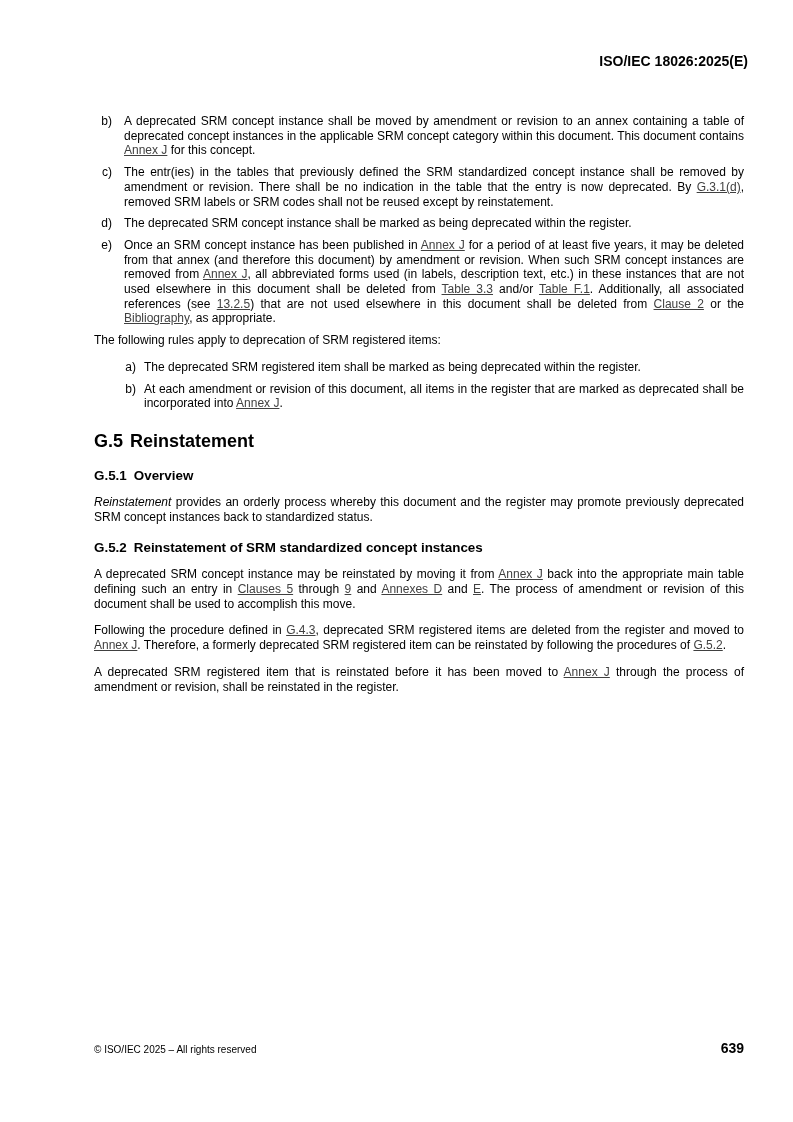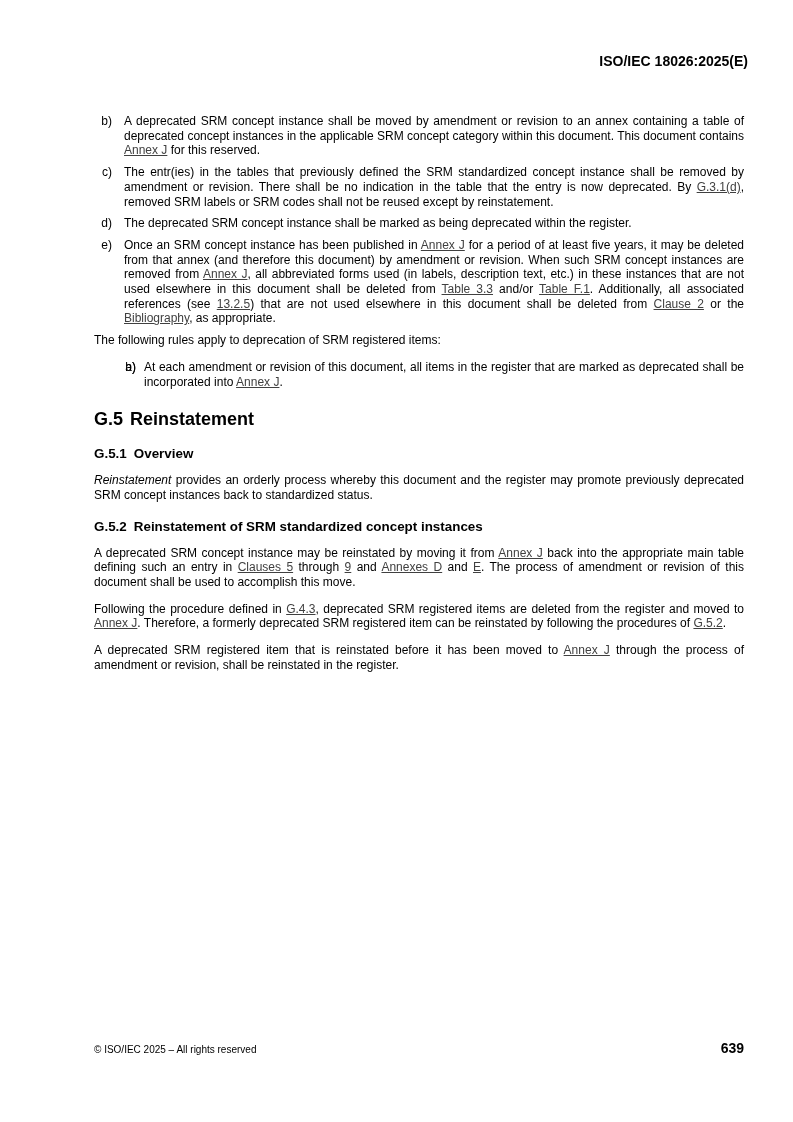--- a/index.html
+++ b/index.html
@@ -31,40 +31,41 @@
   </style>
 </head>
 <body>
 
 <div class="header">ISO/IEC 18026:2025(E)</div>
 
 <div class="content">
   <div class="list l1">
     <div class="li">
       <span class="mk">b)</span>
-      <span>A deprecated SRM concept instance shall be moved by amendment or revision to an annex containing a table of deprecated concept instances in the applicable SRM concept category within this document. This document contains </span><a class="lnk">Annex J</a><span> for this reserved.</span>
+      <span>A deprecated SRM concept instance shall be moved by amendment or revision to an annex containing a table of deprecated concept instances in the applicable SRM concept category within this document. This document contains </span><a class="lnk">Annex J</a><span> for this concept.</span>
     </div>
     <div class="li">
       <span class="mk">c)</span>
       <span>The entr(ies) in the tables that previously defined the SRM standardized concept instance shall be removed by amendment or revision. There shall be no indication in the table that the entry is now deprecated. By </span><a class="lnk">G.3.1(d)</a><span>, removed SRM labels or SRM codes shall not be reused except by reinstatement.</span>
     </div>
     <div class="li">
       <span class="mk">d)</span>
       <span>The deprecated SRM concept instance shall be marked as being deprecated within the register.</span>
     </div>
     <div class="li">
       <span class="mk">e)</span>
       <span>Once an SRM concept instance has been published in </span><a class="lnk">Annex J</a><span> for a period of at least five years, it may be deleted from that annex (and therefore this document) by amendment or revision. When such SRM concept instances are removed from </span><a class="lnk">Annex J</a><span>, all abbreviated forms used (in labels, description text, etc.) in these instances that are not used elsewhere in this document shall be deleted from </span><a class="lnk">Table 3.3</a><span> and/or </span><a class="lnk">Table F.1</a><span>. Additionally, all associated references (see </span><a class="lnk">13.2.5</a><span>) that are not used elsewhere in this document shall be deleted from </span><a class="lnk">Clause 2</a><span> or the </span><a class="lnk">Bibliography</a><span>, as appropriate.</span>
     </div>
   </div>
 
   <p>The following rules apply to deprecation of SRM registered items:</p>
   <div class="list l2">
     <div class="li">
       <span class="mk">a)</span>
+      <span>The deprecated SRM registered item shall be marked as being deprecated within the register.</span>
     </div>
     <div class="li">
       <span class="mk">b)</span>
       <span>At each amendment or revision of this document, all items in the register that are marked as deprecated shall be incorporated into </span><a class="lnk">Annex J</a><span>.</span>
     </div>
   </div>
 
   <h2><span class="num">G.5</span><span>Reinstatement</span></h2>
 
   <h3><span class="num">G.5.1</span><span>Overview</span></h3>

